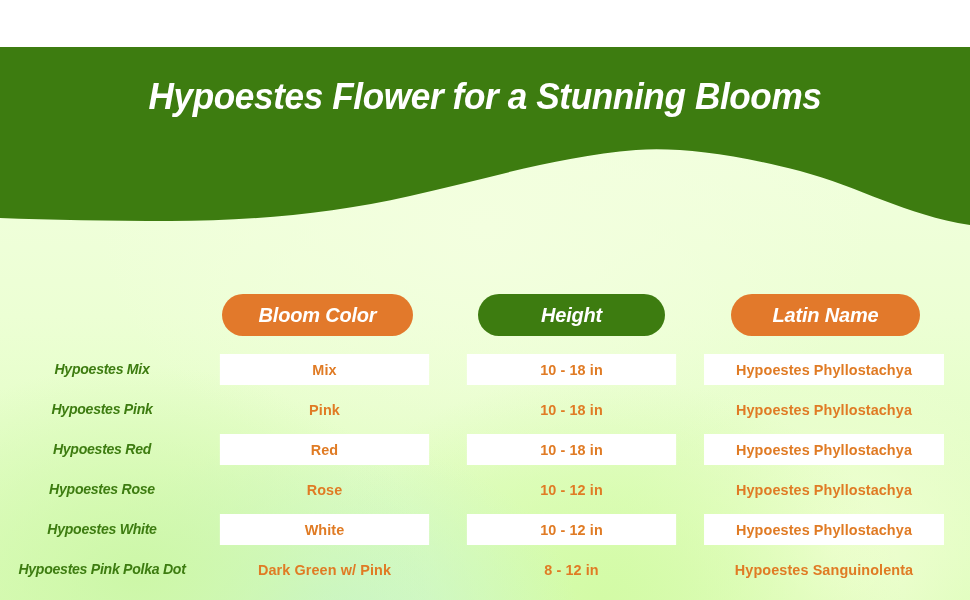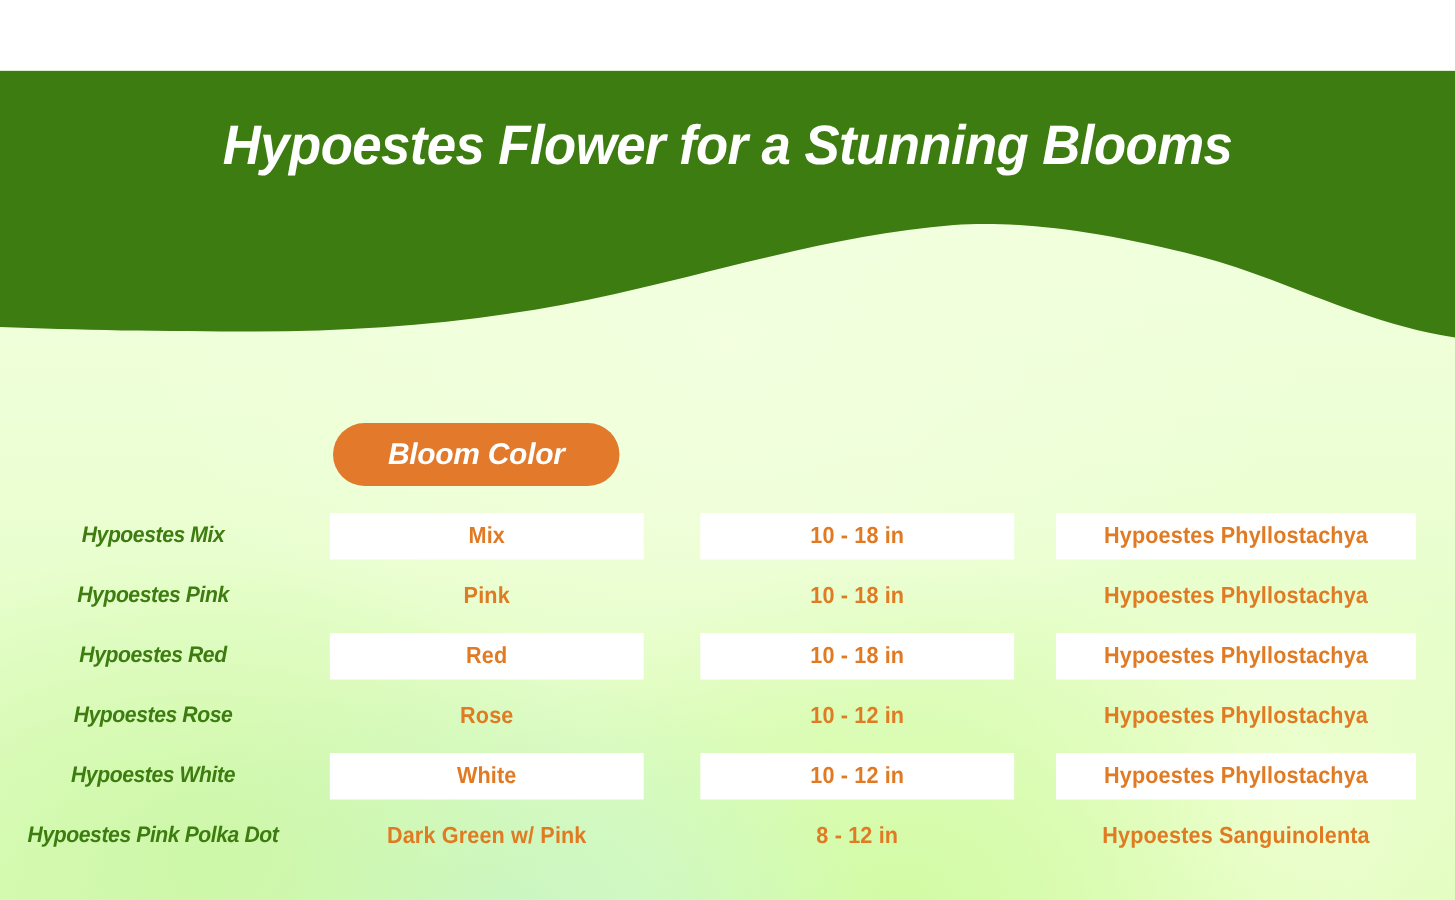--- a/index.html
+++ b/index.html
@@ -63,21 +63,21 @@
     letter-spacing: -0.4px;
     transform: scaleX(0.95);
     transform-origin: 50% 50%;
     white-space: nowrap;
   }
 
   
   .table-area {
     position: absolute;
     left: 0;
-    top: 0;
+    top: 12px;
     width: 970px;
     height: 534px;
     border-radius: 27px;
   }
 
   .col-head {
     position: absolute;
     top: 235px;
     height: 42px;
     border-radius: 21px;
@@ -146,20 +146,22 @@
     <svg viewBox="0 0 970 200" preserveAspectRatio="none">
       <path d="M0,0 L970,0 L970,178 C905,168 860,140 800,124 C730,106 676,100 636,103 C560,109 490,131 410,149 C330,167 250,174 170,174 C110,174 50,173 0,171 Z" fill="#3d7c10"></path>
     </svg>
   </div>
 
   <div class="header-title">Hypoestes Flower for a Stunning Blooms</div>
 
   <div class="table-area">
 
     <div class="col-head orange c0">Bloom Color</div>
+    <div class="col-head green  c1">Height</div>
+    <div class="col-head orange c2">Latin Name</div>
 
     <div class="row-label" style="top:301px">Hypoestes Mix</div>
     <div class="cell c0 striped" style="top:295px">Mix</div>
     <div class="cell c1 striped" style="top:295px">10 - 18 in</div>
     <div class="cell c2 striped" style="top:295px">Hypoestes Phyllostachya</div>
 
     <div class="row-label" style="top:341px">Hypoestes Pink</div>
     <div class="cell c0 plain" style="top:335px">Pink</div>
     <div class="cell c1 plain" style="top:335px">10 - 18 in</div>
     <div class="cell c2 plain" style="top:335px">Hypoestes Phyllostachya</div>

